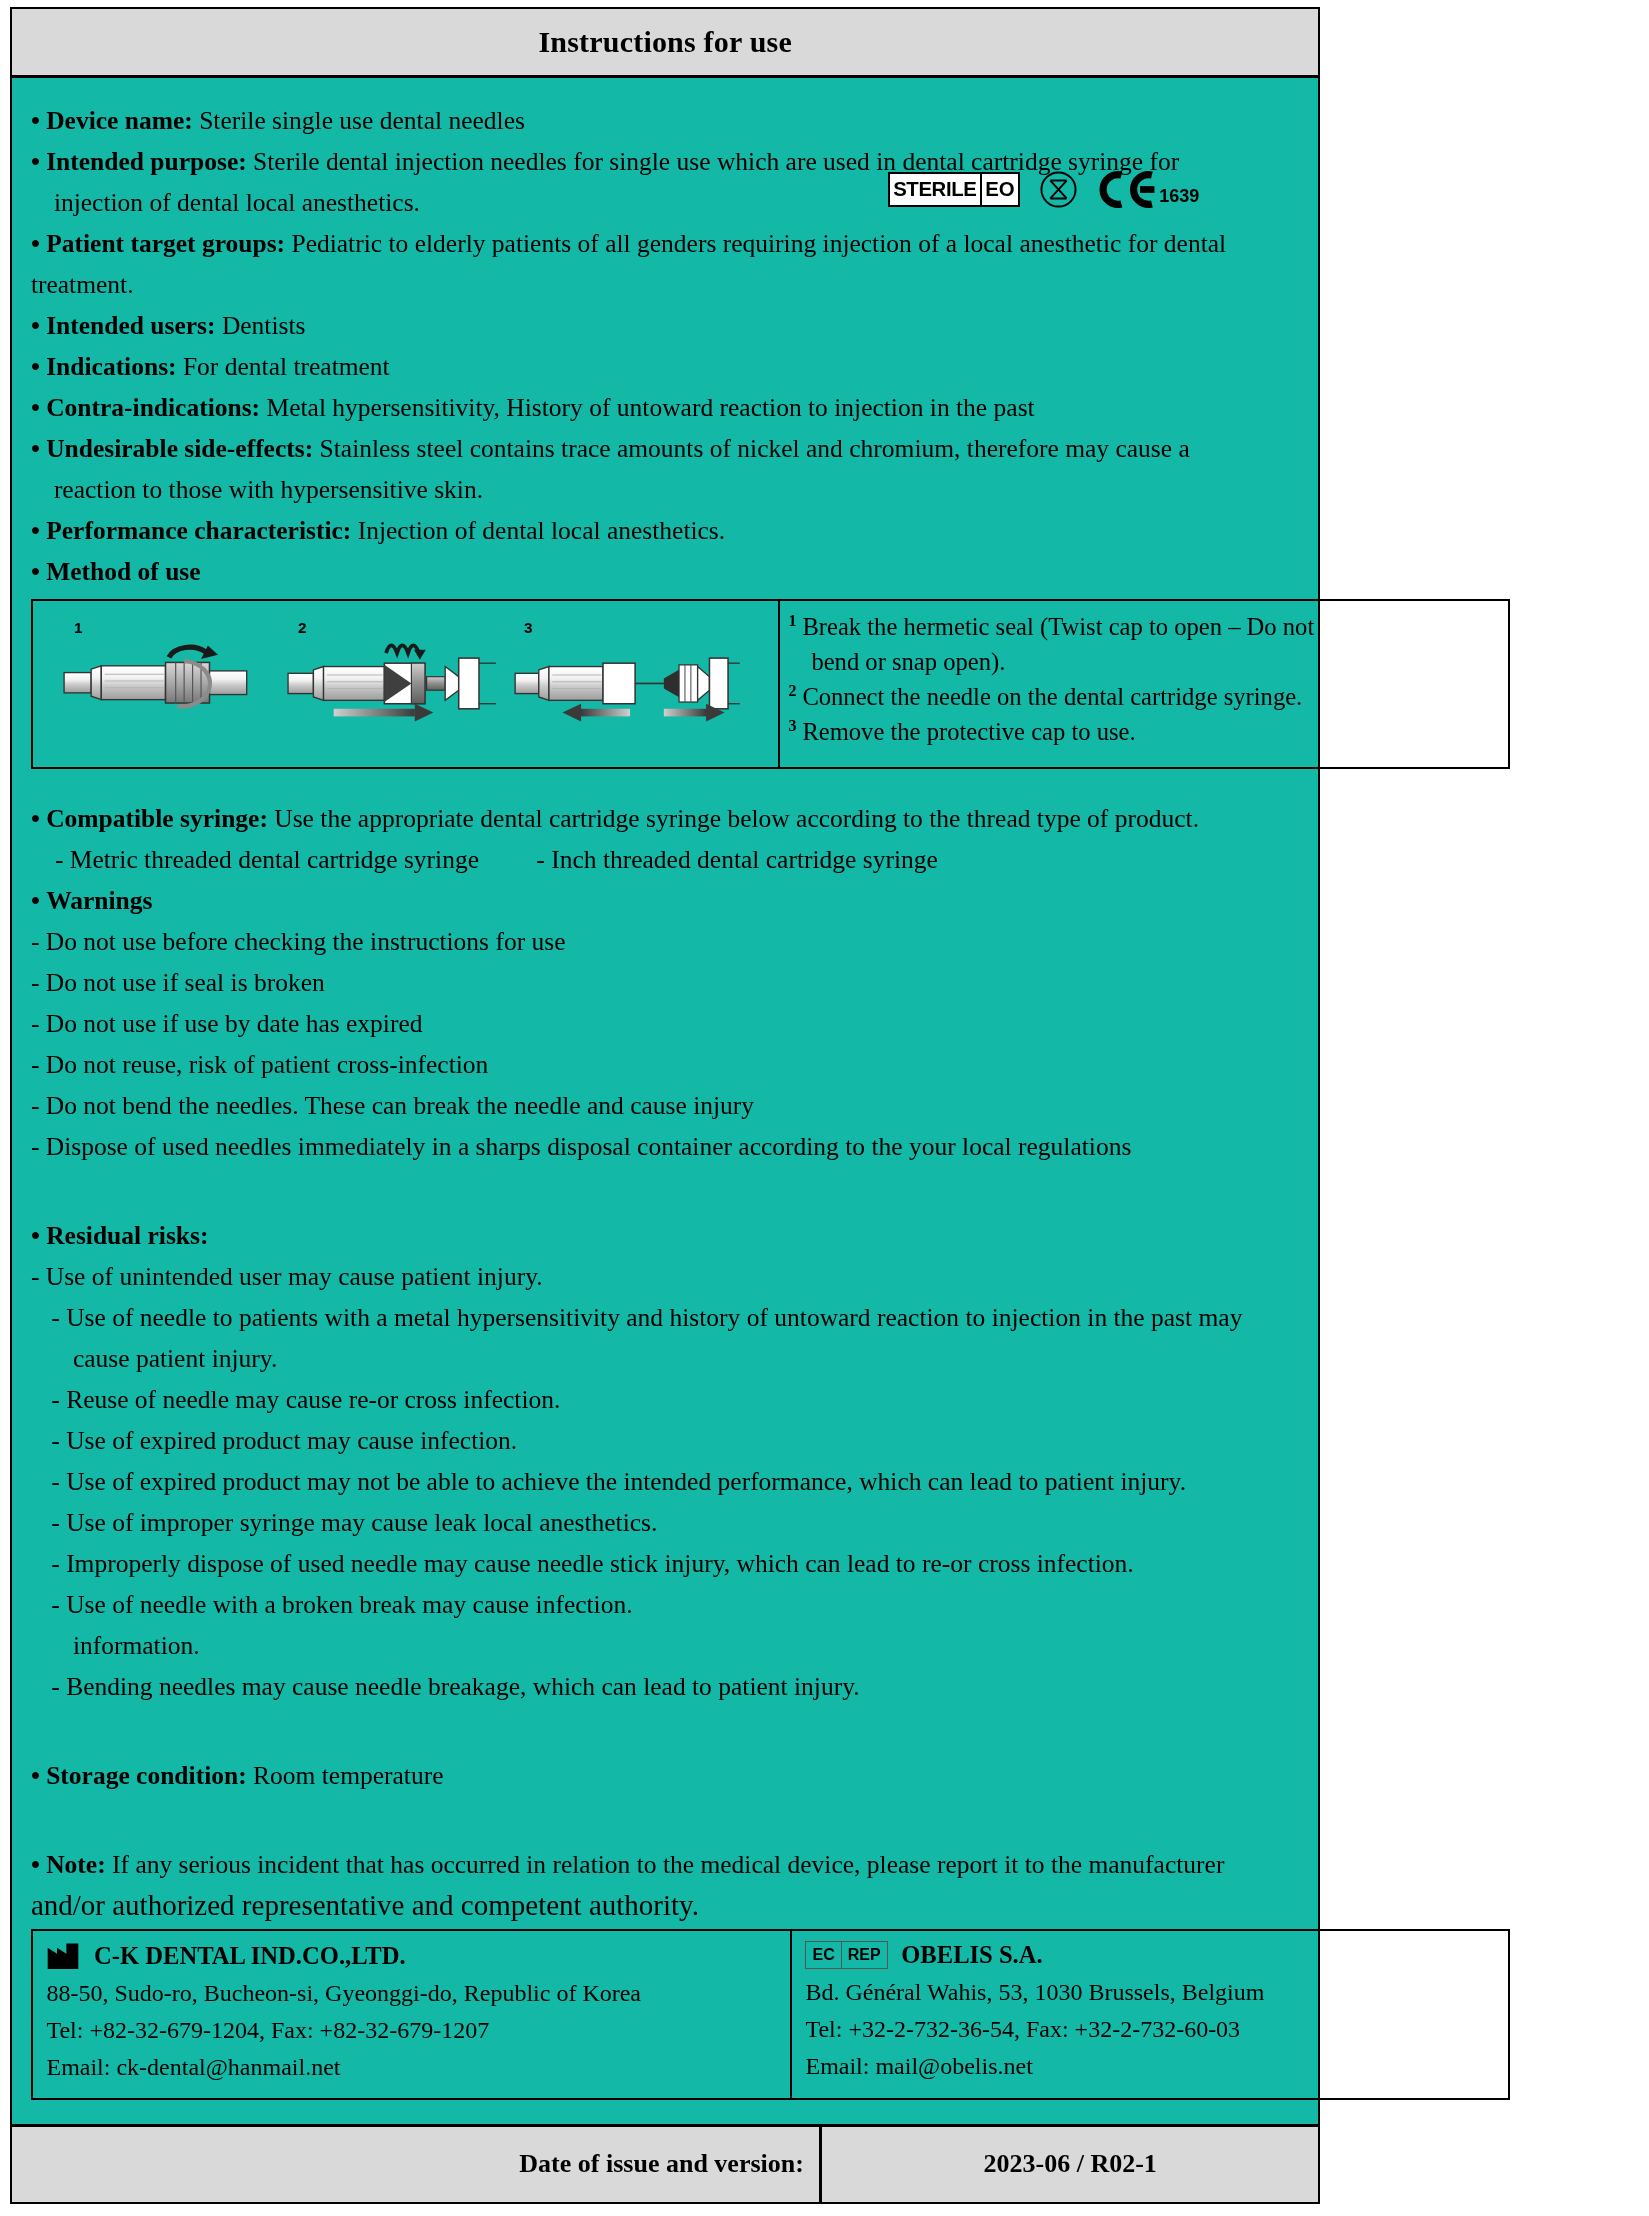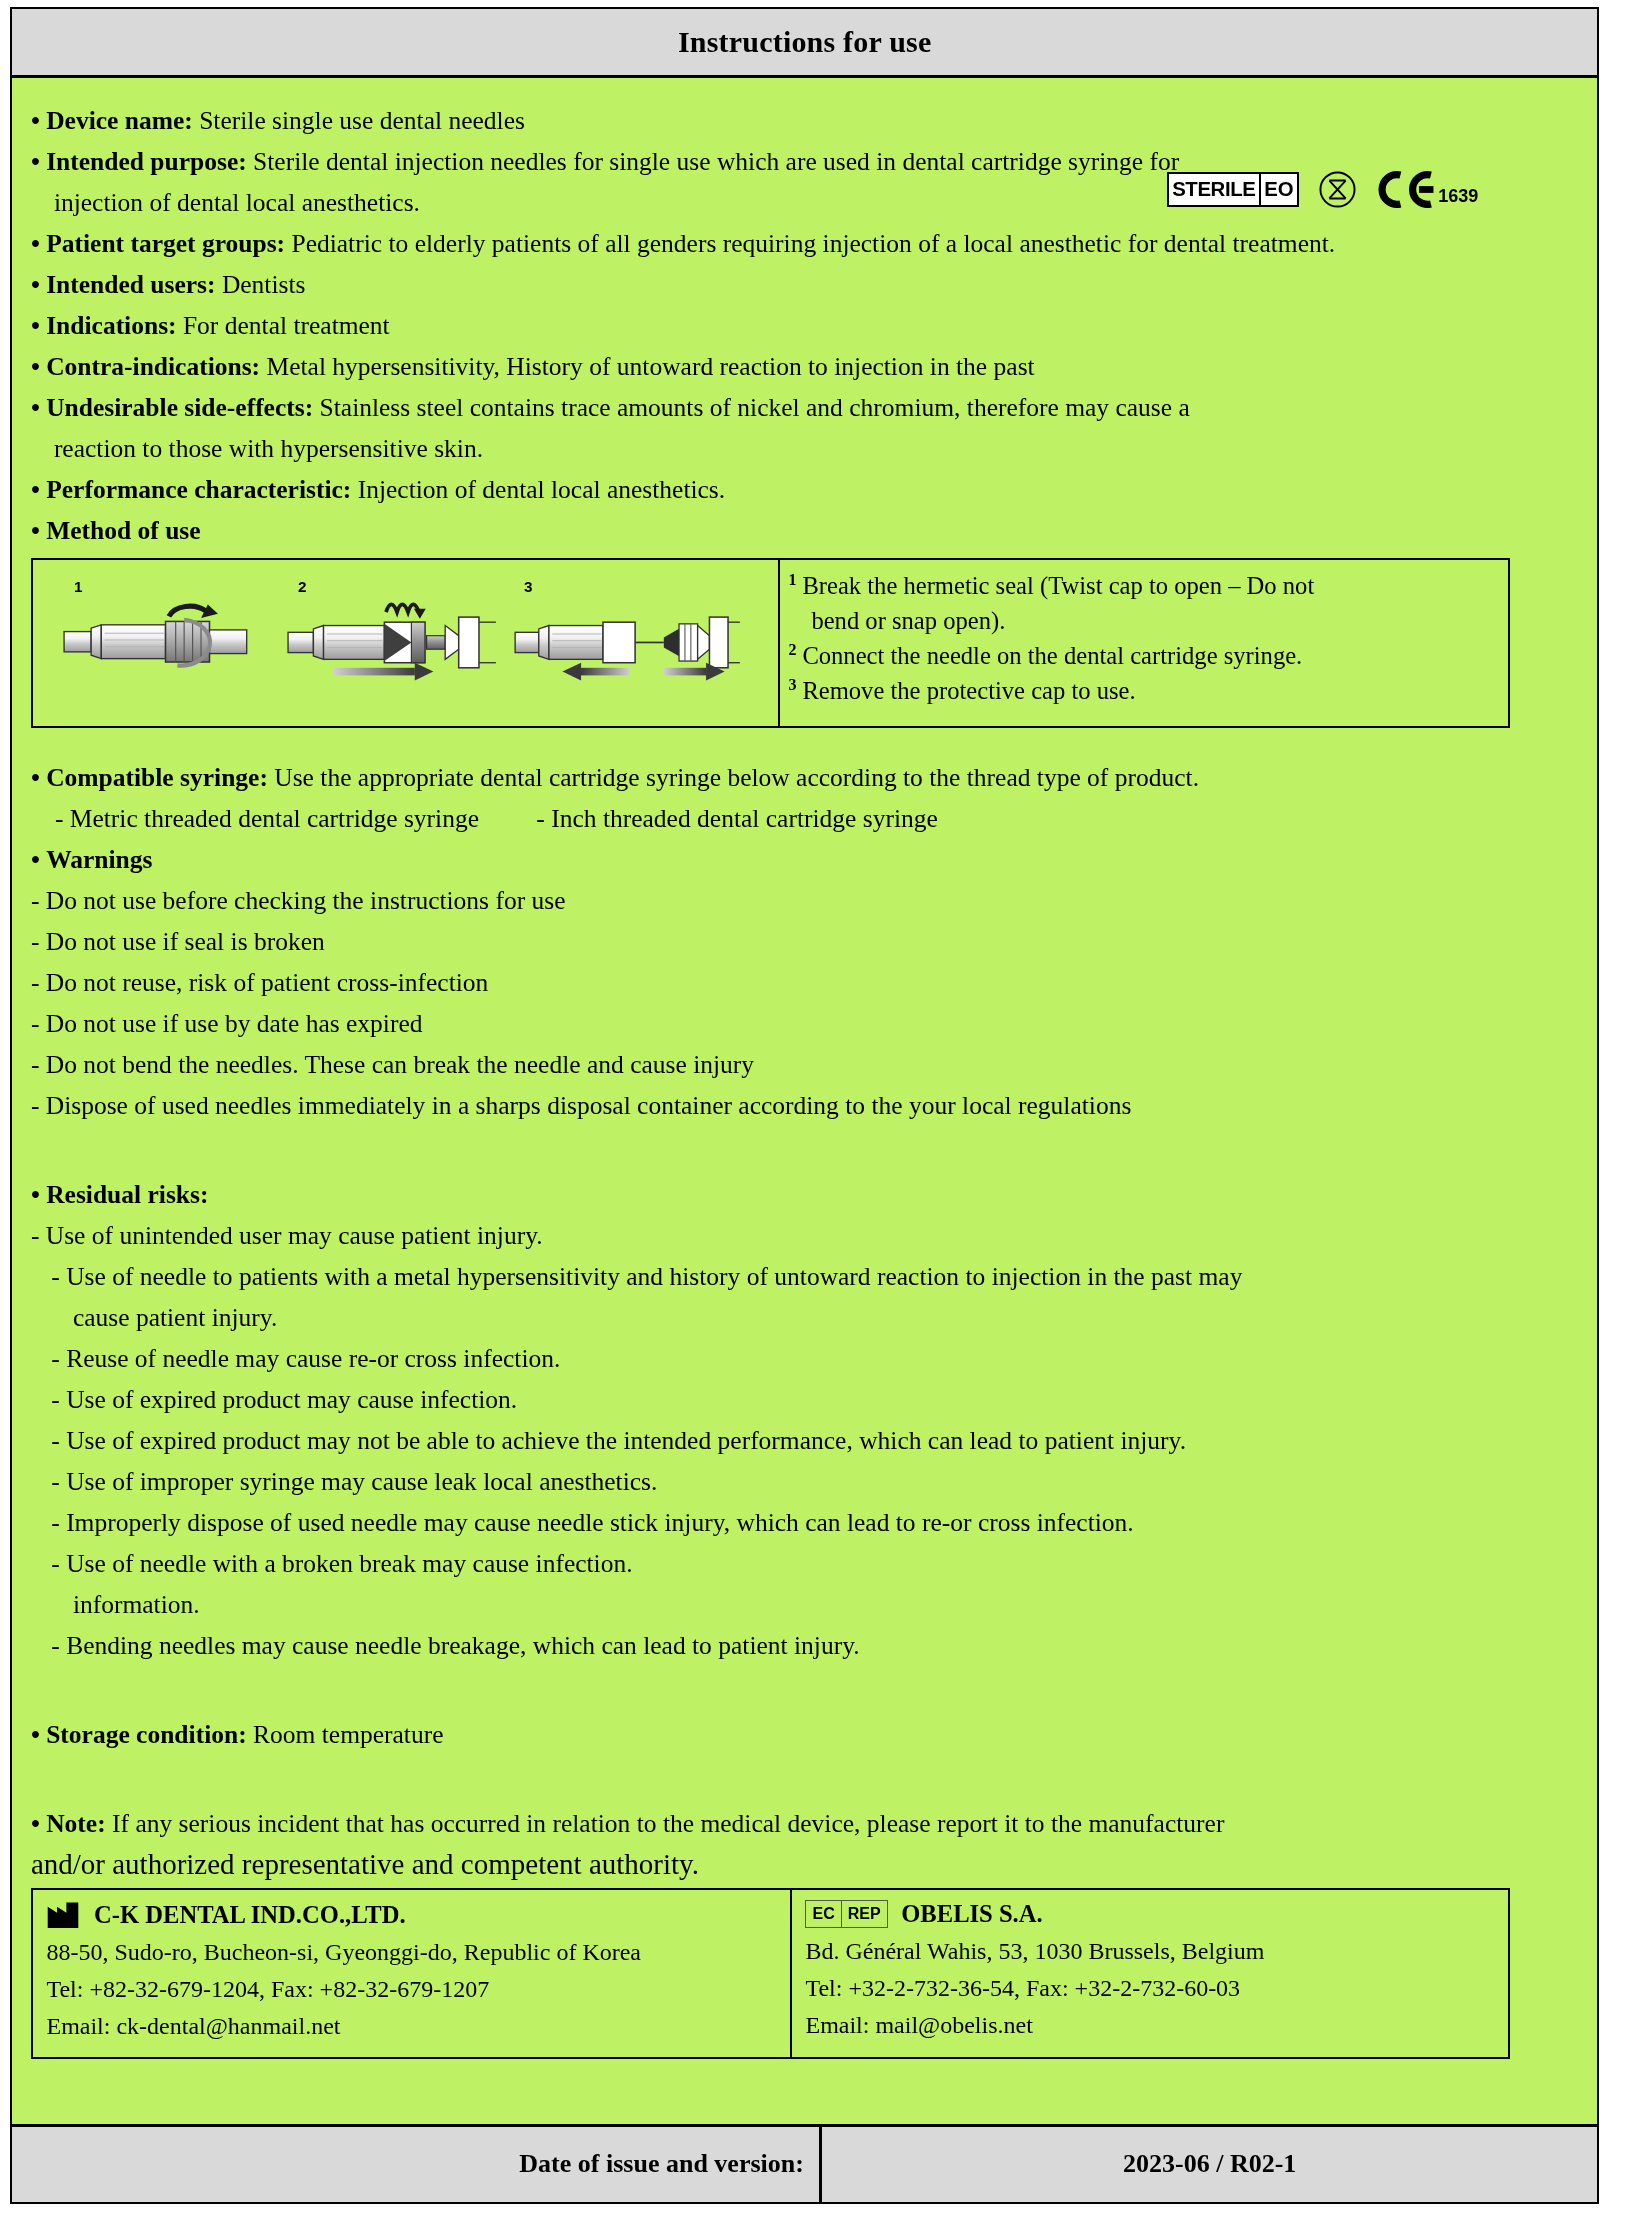--- a/index.html
+++ b/index.html
@@ -12,25 +12,25 @@
     height: 2216px;
     font-family: "Liberation Serif", "DejaVu Serif", serif;
     color: #000000;
     position: relative;
     overflow: hidden;
   }
   #page {
     position: absolute;
     left: 10.2px;
     top: 6.8px;
-    width: 1589px;
+    width: 1310px;
     height: 2197px;
     border: 2.5px solid #000;
     box-sizing: border-box;
-    background: #bef264;
+    background: #14b8a6;
   }
   
   .title-bar {
     height: 66px;
     background: #d9d9d9;
     border-bottom: 3.4px solid #000;
     display: flex;
     align-items: center;
     justify-content: center;
   }
@@ -426,22 +426,22 @@
     </div>
     <div class="sub-dash">
       <span>- Metric threaded dental cartridge syringe</span><span>&nbsp;&nbsp;&nbsp;&nbsp;&nbsp;&nbsp;&nbsp;&nbsp;&nbsp;</span><span>- Inch threaded dental cartridge syringe</span>
     </div>
 
     <div class="bullet-line">
       <span class="dot">•&nbsp;</span><span class="bl">Warnings</span>
     </div>
     <div class="dash-line">- Do not use before checking the instructions for use</div>
     <div class="dash-line">- Do not use if seal is broken</div>
+    <div class="dash-line">- Do not use if use by date has expired</div>
     <div class="dash-line">- Do not reuse, risk of patient cross-infection</div>
-    <div class="dash-line">- Do not use if use by date has expired</div>
     <div class="dash-line">- Do not bend the needles. These can break the needle and cause injury</div>
     <div class="dash-line">- Dispose of used needles immediately in a sharps disposal container according to the your local regulations</div>
 
     <div class="spacer-lg"></div>
 
     <div class="bullet-line">
       <span class="dot">•&nbsp;</span><span class="bl">Residual risks:</span>
     </div>
     <div class="dash-line">- Use of unintended user may cause patient injury.</div>
     <div class="dash-line indent2">- Use of needle to patients with a metal hypersensitivity and history of untoward reaction to injection in the past may</div>

